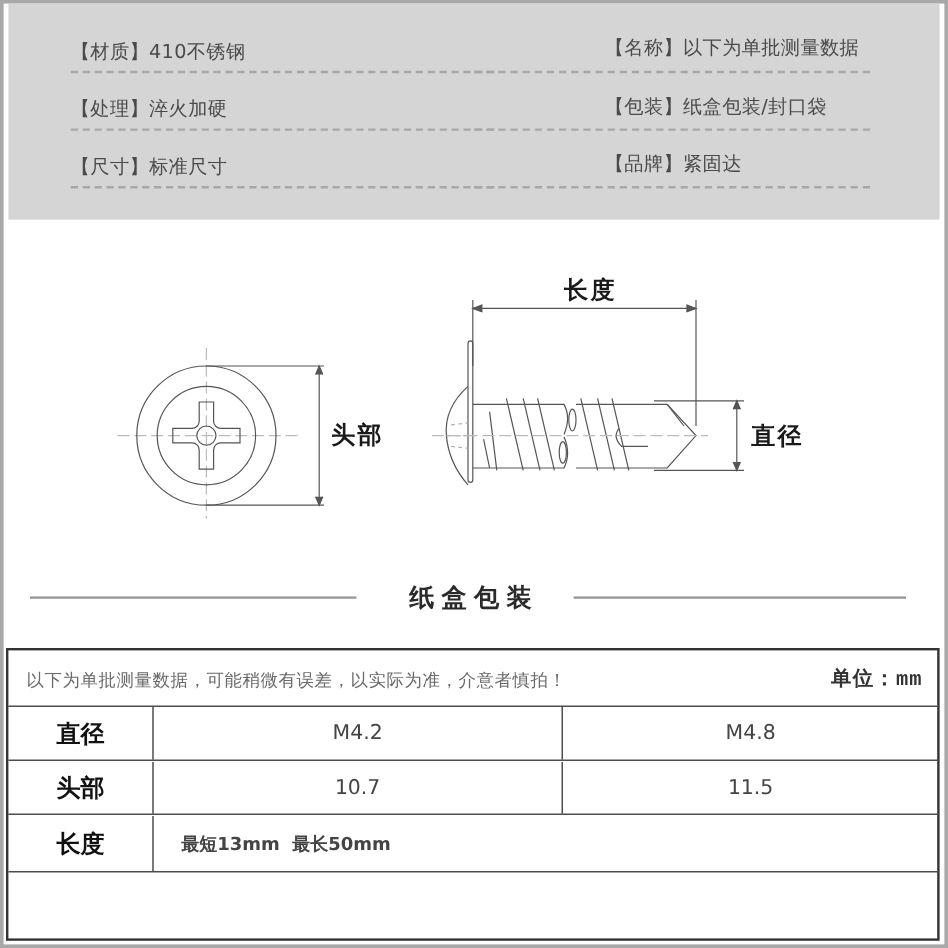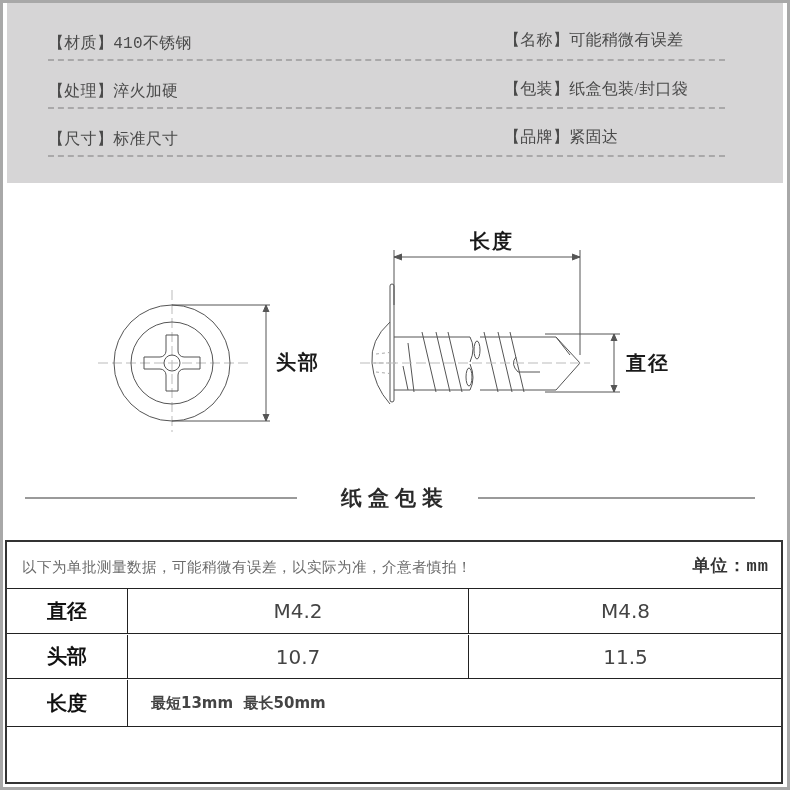--- a/index.html
+++ b/index.html
@@ -20,21 +20,21 @@
     background: #d6d5d6;
   }
   .info-row {
     position: absolute; height: 46px;
     border-bottom: 2px dashed #a9a8a9;
   }
   .info-row .txt {
     position: absolute; left: 0; top: 20px;
     font-size: 16px; color: #4a4a4a; white-space: nowrap; letter-spacing: 0.3px;
   }
-  .info-row.left { left: 41px; width: 353px; font-family: Liberation Mono, monospace; }
+  .info-row.left { left: 52px; width: 353px; }
   .info-row.right { left: 388px; width: 330px; }
   .info-row.right .txt { left: 109px; }
 
   
   .diagram { position: absolute; left: 0; top: 200px; width: 790px; height: 260px; }
   .dim-label {
     position: absolute; font-size: 20px; font-weight: bold; color: #1a1a1a;
     letter-spacing: 2px; white-space: nowrap;
   }
 
@@ -60,21 +60,21 @@
 
   .trow { position: absolute; left: 0; width: 774px; border-bottom: 1.5px solid #222; }
   .tcell { position: absolute; top: 0; height: 100%; }
   .tcell.label {
     left: 0; width: 120px; border-right: 1.5px solid #222;
     display: flex; align-items: center; justify-content: center;
     font-size: 20px; font-weight: bold; color: #111;
   }
   .tcell.val {
     display: flex; align-items: center; justify-content: center;
-    font-size: 20px; color: #444;
+    font-size: 17px; color: #444;
   }
   .tcell.v1 { left: 121px; width: 340px; border-right: 1.5px solid #222; }
   .tcell.v2 { left: 463px; width: 311px; }
   .tcell.span {
     left: 121px; width: 653px; display: flex; align-items: center;
     font-size: 15px; color: #444; font-weight: bold; padding-left: 23px; box-sizing: border-box; white-space: pre;
   }
   .example-row {
     position: absolute; left: 0; top: 195px; width: 774px; height: 45px;
     display: flex; align-items: center; justify-content: center;
@@ -93,23 +93,23 @@
   <div class="info-row left" style="top:10px;">
     <span class="txt">【材质】410不锈钢</span>
   </div>
   <div class="info-row left" style="top:58px;">
     <span class="txt">【处理】淬火加硬</span>
   </div>
   <div class="info-row left" style="top:106px;">
     <span class="txt">【尺寸】标准尺寸</span>
   </div>
   <div class="info-row right" style="top:10px;">
-    <span class="txt" style="top:17px;">【名称】可能稍微有误差</span>
-  </div>
-  <div class="info-row right" style="top:58px;font-family:Liberation Serif, serif;">
+    <span class="txt" style="top:17px;">【名称】以下为单批测量数据</span>
+  </div>
+  <div class="info-row right" style="top:58px;">
     <span class="txt" style="top:18px;">【包装】纸盒包装/封口袋</span>
   </div>
   <div class="info-row right" style="top:106px;">
     <span class="txt" style="top:18px;">【品牌】紧固达</span>
   </div>
 </div>
 
 <div class="diagram">
   <svg width="790" height="260" viewBox="0 200 790 260" style="position:absolute;left:0;top:0;">
     <g fill="none" stroke="#555" stroke-width="1">

